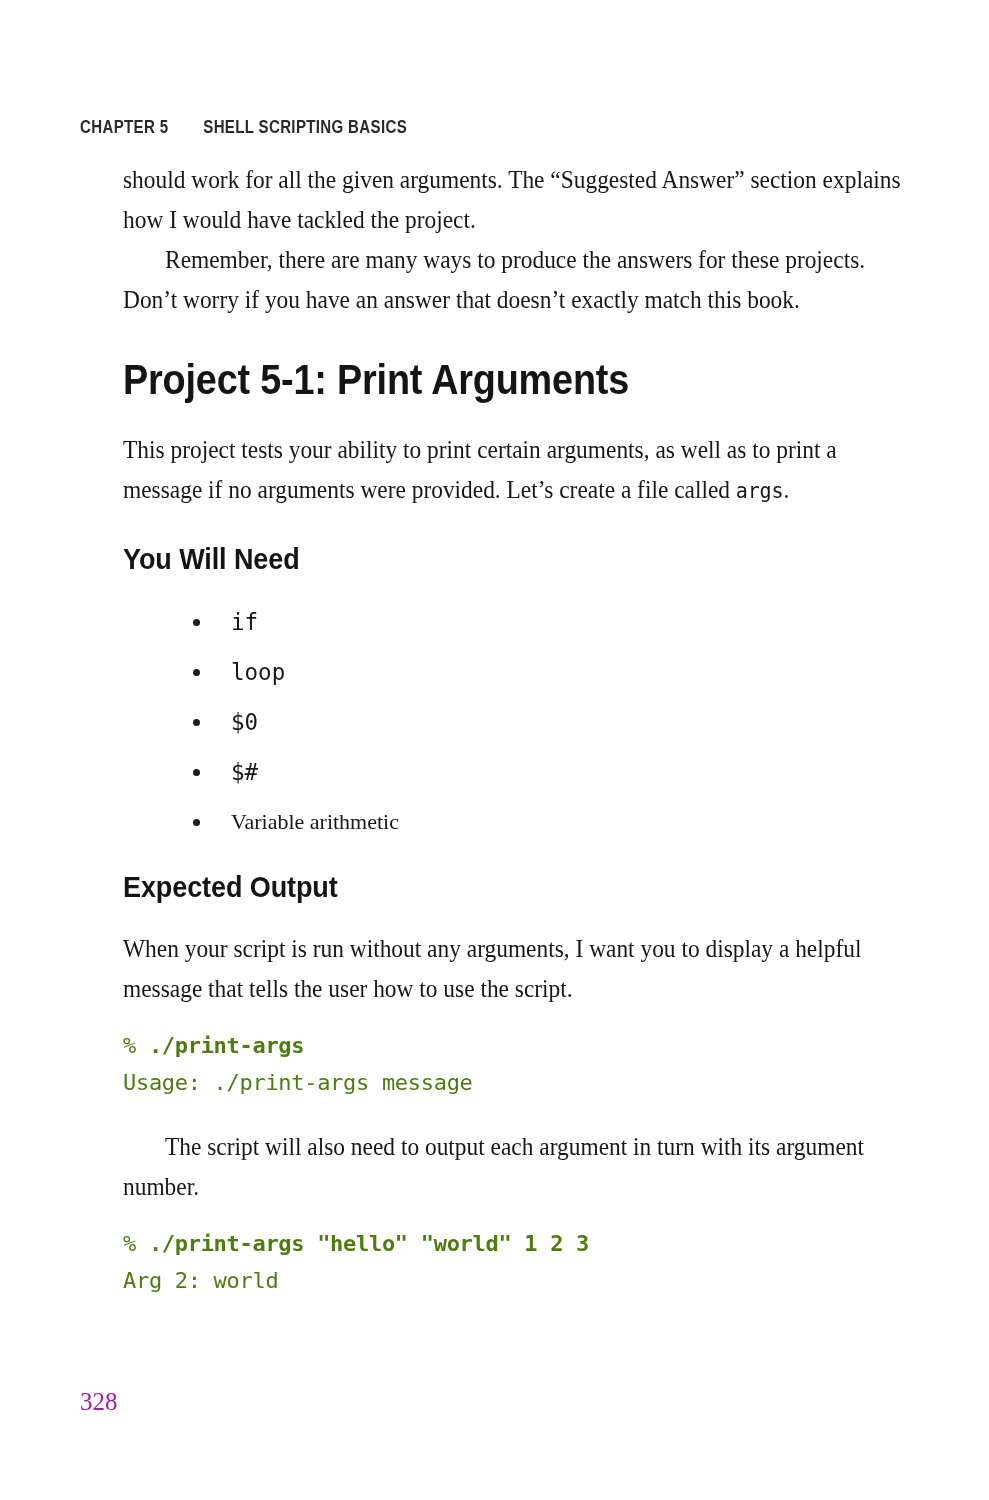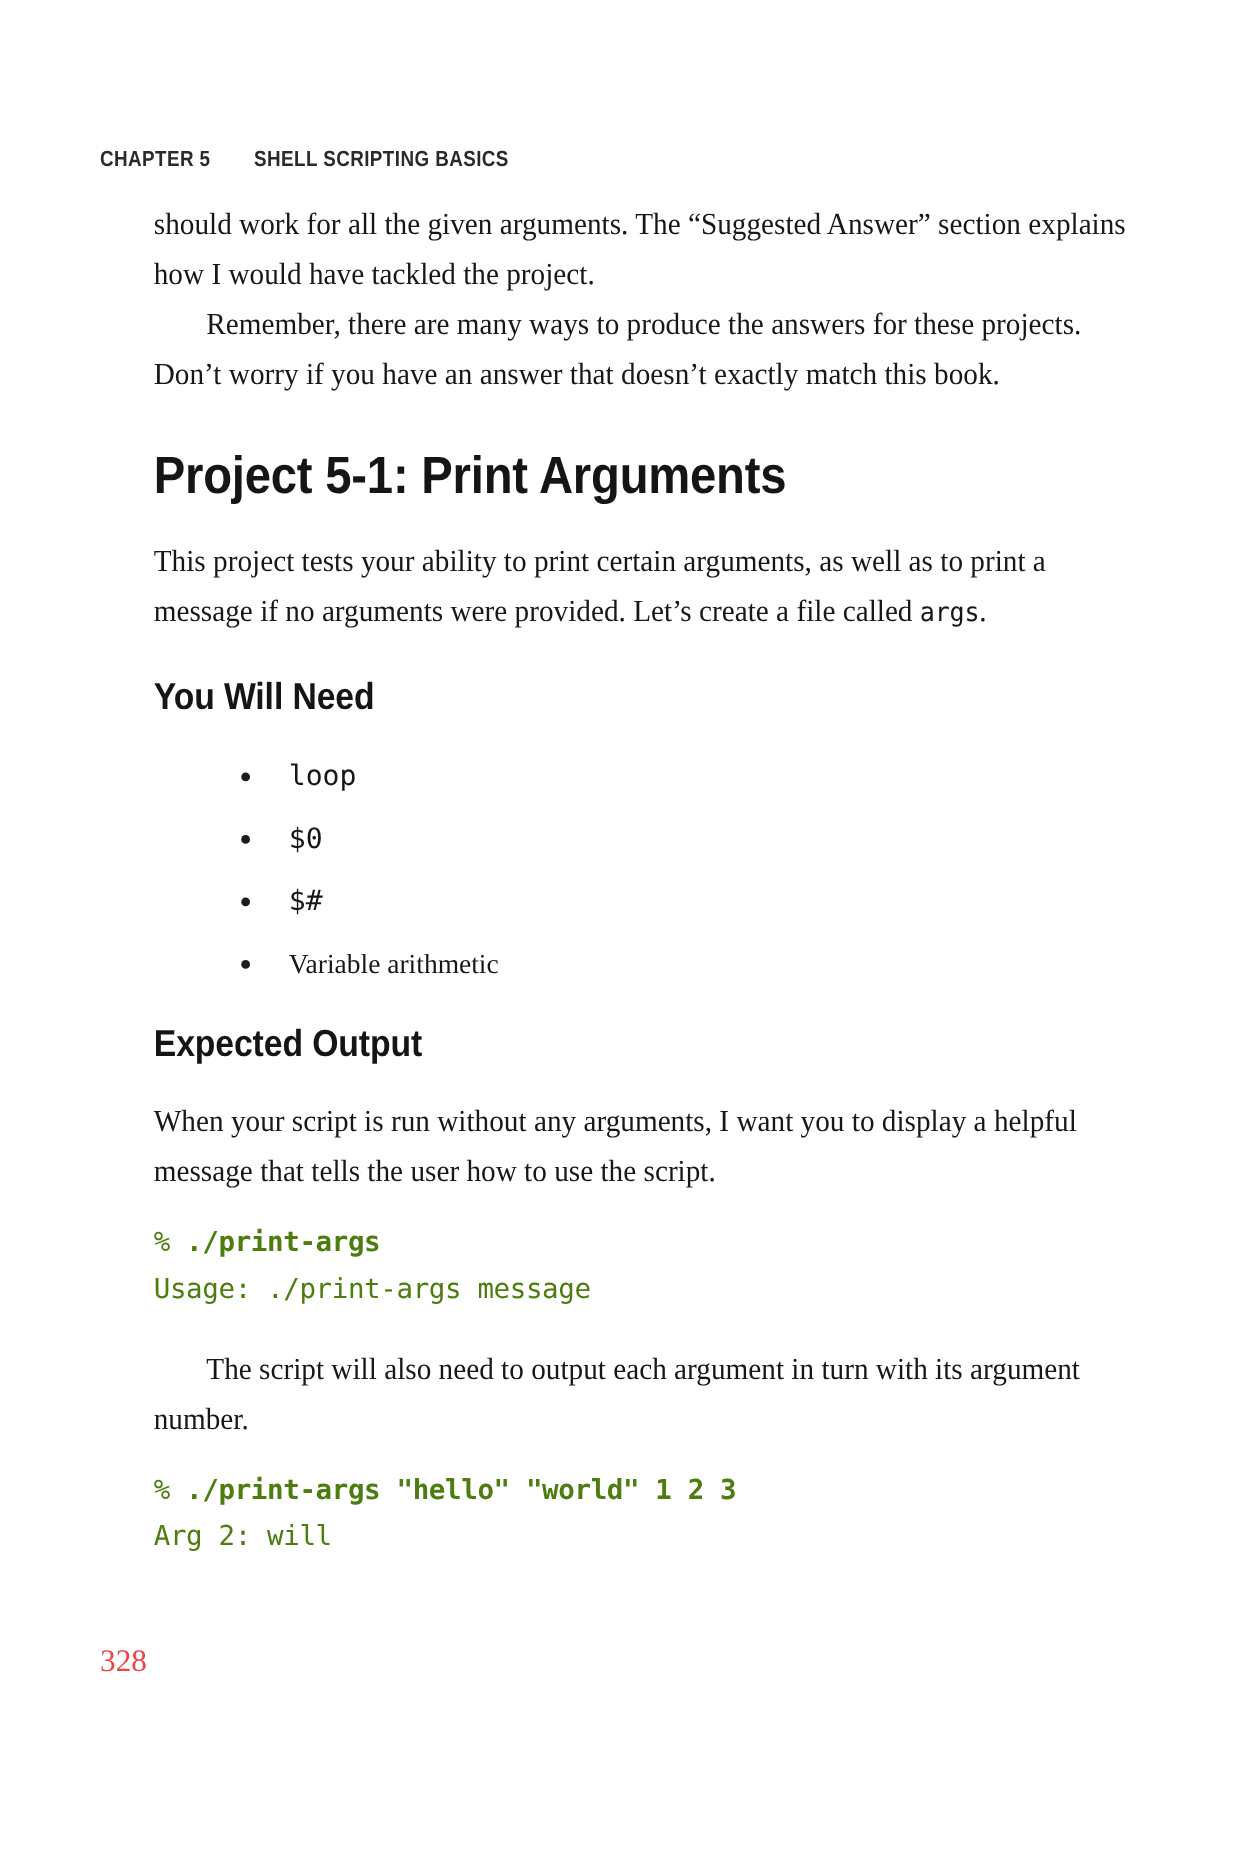--- a/index.html
+++ b/index.html
@@ -154,24 +154,24 @@
   .sp-26 { height: 26px; }
   .sp-24 { height: 24px; }
   .sp-22 { height: 22px; }
   .sp-20 { height: 20px; }
   .sp-18 { height: 18px; }
 
   
   .folio {
     position: absolute;
     left: 80px;
-    top: 1316px;
+    top: 1388px;
     font-family: "Liberation Serif", "DejaVu Serif", serif;
     font-size: 25px;
-    color: #ef4444;
+    color: #a21caf;
   }
 </style>
 </head>
 <body>
 
 <div class="page">
 
   <div class="running-head">
     <span class="rh-chapter">CHAPTER 5</span>
     <span class="rh-sep"></span>
@@ -194,20 +194,24 @@
 
     <div class="sp-30"></div>
 
     <h2 class="h-sub">You Will Need</h2>
 
     <div class="sp-20"></div>
 
     <ul class="needs">
       <li>
         <span class="bullet"></span>
+        <span class="li-mono">if</span>
+      </li>
+      <li>
+        <span class="bullet"></span>
         <span class="li-mono">loop</span>
       </li>
       <li>
         <span class="bullet"></span>
         <span class="li-mono">$0</span>
       </li>
       <li>
         <span class="bullet"></span>
         <span class="li-mono">$#</span>
       </li>
@@ -228,19 +232,19 @@
     <div class="sp-18"></div>
 
     <div class="codeblock"><div><span class="prompt">% </span><span class="cmd">./print-args</span></div><div>Usage: ./print-args message</div></div>
 
     <div class="sp-26"></div>
 
     <p class="body indent">The script will also need to output each argument in turn with its argument number.</p>
 
     <div class="sp-18"></div>
 
-    <div class="codeblock"><div><span class="prompt">% </span><span class="cmd">./print-args "hello" "world" 1 2 3</span></div><div>Arg 2: will</div></div>
+    <div class="codeblock"><div><span class="prompt">% </span><span class="cmd">./print-args "hello" "world" 1 2 3</span></div><div>Arg 2: world</div></div>
 
   </div>
 
   <div class="folio">328</div>
 
 </div>
 
 </body></html>

